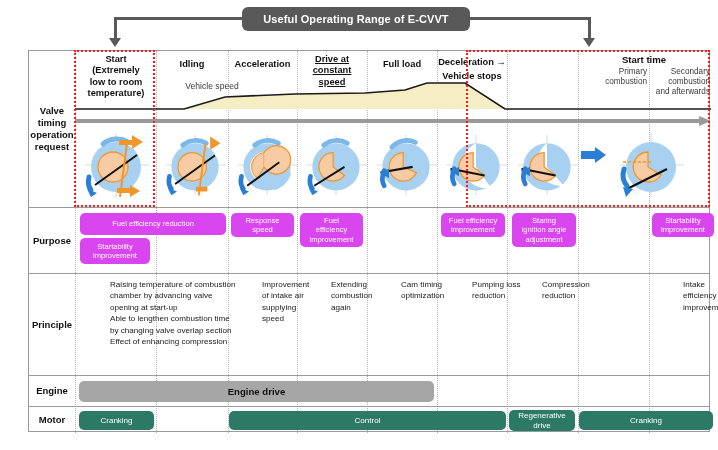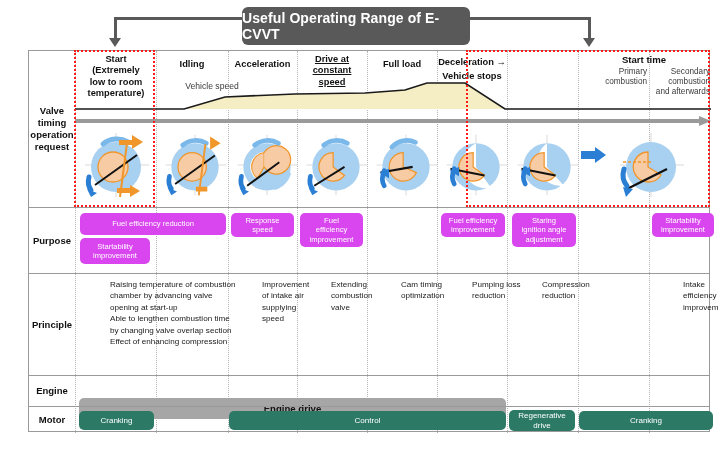--- a/index.html
+++ b/index.html
@@ -2,23 +2,23 @@
 <html><head>
 <meta charset="utf-8">
 <style>
   html,body{margin:0;padding:0;background:#ffffff;}
   body{width:718px;height:450px;overflow:hidden;
        font-family:"Liberation Sans","DejaVu Sans",sans-serif;color:#1a1a1a;}
   #root{position:relative;width:718px;height:450px;}
 
   
   .banner-wrap{position:absolute;left:0;top:0;width:718px;height:50px;}
-  .banner{position:absolute;left:242px;top:7px;width:228px;height:38px;
+  .banner{position:absolute;left:242px;top:7px;width:228px;height:24px;
           background:#595959;border-radius:6px;display:flex;align-items:center;
-          justify-content:center;color:#ffffff;font-size:14px;font-weight:bold;
+          justify-content:center;color:#ffffff;font-size:11px;font-weight:bold;
           letter-spacing:.1px;z-index:3;}
   .conn{position:absolute;background:#595959;z-index:2;}
   .arrowhead{position:absolute;width:0;height:0;border-left:6px solid transparent;
              border-right:6px solid transparent;border-top:9px solid #595959;z-index:2;}
 
   
   .tbl{position:absolute;left:28px;top:50px;width:682px;height:382px;
        border-top:1px solid #9a9a9a;border-bottom:1px solid #9a9a9a;
        border-left:1px solid #9a9a9a;border-right:1px solid #9a9a9a;
        box-sizing:border-box;}
@@ -263,37 +263,37 @@
 opening at start-up
 Able to lengthen combustion time
 by changing valve overlap section
 Effect of enhancing compression</div>
       <div class="prin" style="left:202px;top:5px;width:66px;">Improvement
 of intake air
 supplying
 speed</div>
       <div class="prin" style="left:271px;top:5px;width:66px;">Extending
 combustion
-valve</div>
+again</div>
       <div class="prin" style="left:341px;top:5px;width:66px;">Cam timing
 optimization</div>
       <div class="prin" style="left:412px;top:5px;width:66px;">Pumping loss
 reduction</div>
       <div class="prin" style="left:482px;top:5px;width:66px;">Compression
 reduction</div>
       <div class="prin" style="left:623px;top:5px;width:62px;">Intake
 efficiency
 improvement</div>
     </div>
 
     <div class="rowline" style="top:324px;"></div>
 
     <div class="row" style="top:325px;height:30px;">
       <div class="rlabel" style="top:0;height:30px;">Engine</div>
-      <div class="greybar" style="left:50px;top:22px;width:427px;height:21px;">Engine drive</div>
+      <div class="greybar" style="left:50px;top:5px;width:355px;height:21px;">Engine drive</div>
     </div>
 
     <div class="rowline" style="top:355px;"></div>
 
     <div class="row" style="top:356px;height:26px;">
       <div class="rlabel" style="top:0;height:26px;">Motor</div>
       <div class="greenbar" style="left:50px;top:4px;width:75px;height:19px;white-space:pre-line;">Cranking</div>
       <div class="greenbar" style="left:200px;top:4px;width:277px;height:19px;white-space:pre-line;">Control</div>
       <div class="greenbar" style="left:480px;top:3px;width:66px;height:21px;white-space:pre-line;">Regenerative
 drive</div>

